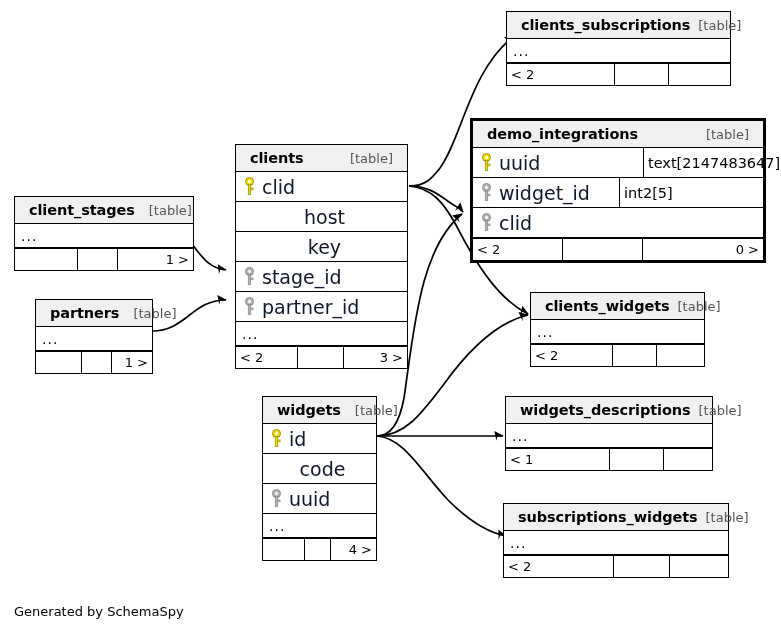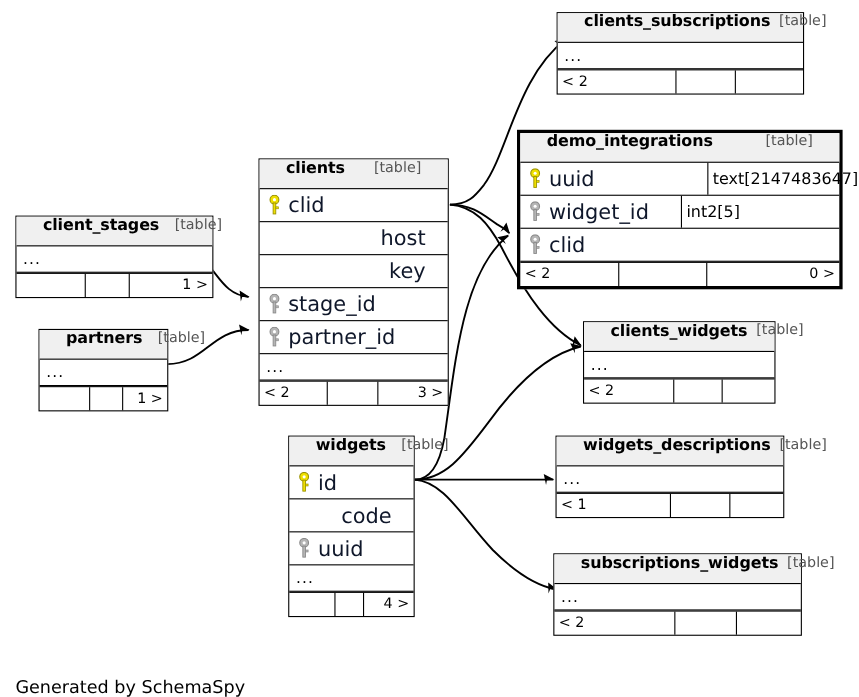--- a/index.html
+++ b/index.html
@@ -38,22 +38,22 @@
   .tbl.emph {
     border-width: 3.2px;
     z-index: 20;
   }
   .tbl .hdr {
     box-sizing: border-box;
     background: #f0f0f0;
     border-bottom: 1.6px solid #000;
     height: 27px;
     display: flex;
-    align-items: flex-start;
-    padding: 0 24px;
+    align-items: center;
+    padding: 0 14px;
     white-space: nowrap;
   }
   .tbl .hdr .tname {
     font-weight: bold;
     font-size: 14.5px;
     color: #000;
     letter-spacing: -0.1px;
   }
   .tbl .hdr .ttag {
     font-size: 13px;
@@ -80,21 +80,21 @@
     align-items: center;
     justify-content: center;
     height: 100%;
   }
   .row .cname {
     font-size: 19px;
     color: #0f172a;
     white-space: nowrap;
     flex: 1;
   }
-  .row.ctr .cname { text-align: right; padding-right: 20px; }
+  .row.ctr .cname { text-align: center; padding-right: 20px; }
   .row .ctype {
     box-sizing: border-box;
     font-size: 14.5px;
     color: #000;
     white-space: nowrap;
     border-left: 1.6px solid #000;
     height: 100%;
     display: flex;
     align-items: center;
     padding-left: 4px;
@@ -127,26 +127,25 @@
   .foot .fc:last-child { border-right: none; }
   .foot .fc.l { justify-content: flex-start; }
   .foot .fc.r { justify-content: flex-end; }
 
   .keyico { display: block; }
 
   .credit {
     position: absolute;
     left: 14px;
     top: 604px;
-    font-size: 16px;
+    font-size: 13px;
     color: #000;
     font-family: "DejaVu Sans", "Liberation Sans", sans-serif;
     z-index: 30;
     white-space: nowrap;
-    margin-top: 11px;
   }
 </style>
 </head>
 <body>
 
 <div id="canvas">
 
   <svg id="edges" viewBox="0 0 781 634" xmlns="http://www.w3.org/2000/svg">
     <defs>
       <marker id="arw" markerWidth="11" markerHeight="11" refX="9.2" refY="5.5" orient="auto" markerUnits="userSpaceOnUse">

